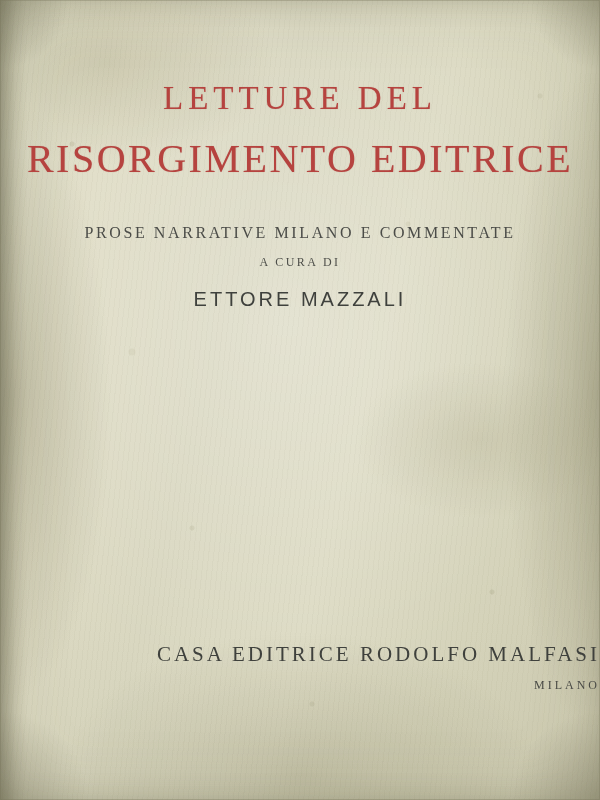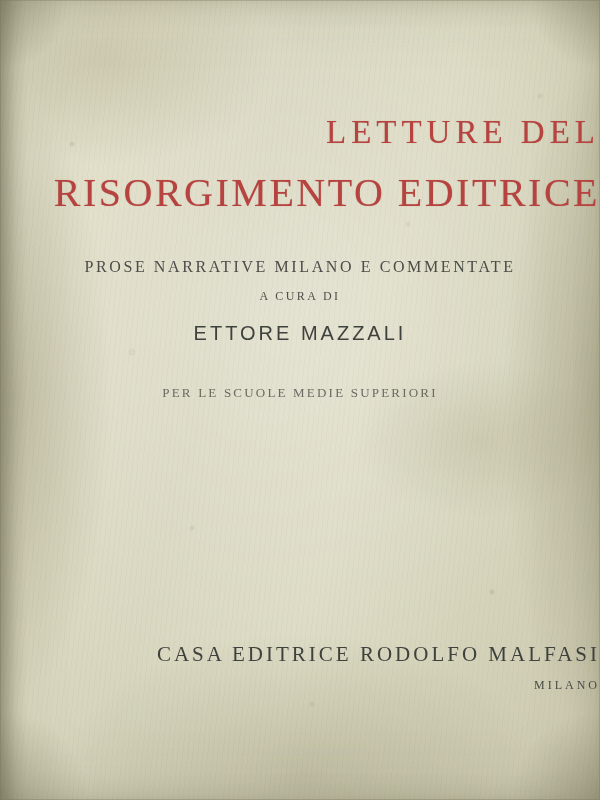--- a/index.html
+++ b/index.html
@@ -86,23 +86,23 @@
     position: relative;
     z-index: 3;
     width: 100%;
     height: 100%;
     display: flex;
     flex-direction: column;
     align-items: center;
   }
 
   .title-block {
-    margin-top: 114px;
+    margin-top: 80px;
     width: 100%;
-    text-align: right;
+    text-align: center;
   }
 
   .title-line-1 {
     font-family: "Liberation Serif", serif;
     color: #b6433f;
     font-size: 33px;
     letter-spacing: 5px;
     font-weight: normal;
     margin: 0 0 18px 0;
     text-shadow: 0 0 1px rgba(150,60,55,0.35);
@@ -198,21 +198,20 @@
       <div class="title-line-1">LETTURE DEL</div>
       <div class="title-line-2">RISORGIMENTO EDITRICE</div>
     </div>
 
     <div class="subtitle">PROSE NARRATIVE MILANO E COMMENTATE</div>
 
     <div class="acura">A CURA DI</div>
 
     <div class="editor">ETTORE MAZZALI</div>
 
-    <div class="audience">PER LE SCUOLE MEDIE SUPERIORI</div>
 
     <div class="publisher-block">
       <div class="publisher">CASA EDITRICE RODOLFO MALFASI</div>
       <div class="city">MILANO</div>
     </div>
 
   </div>
 </div>
 
 </body></html>

